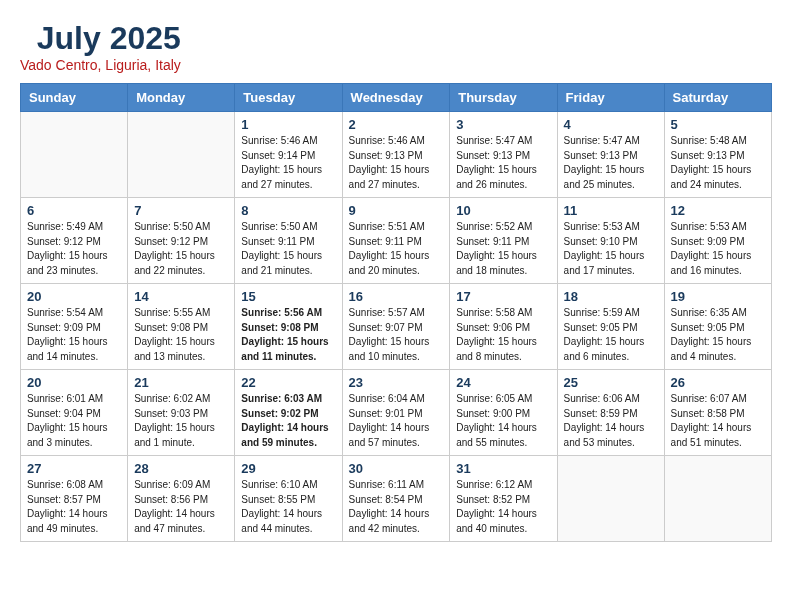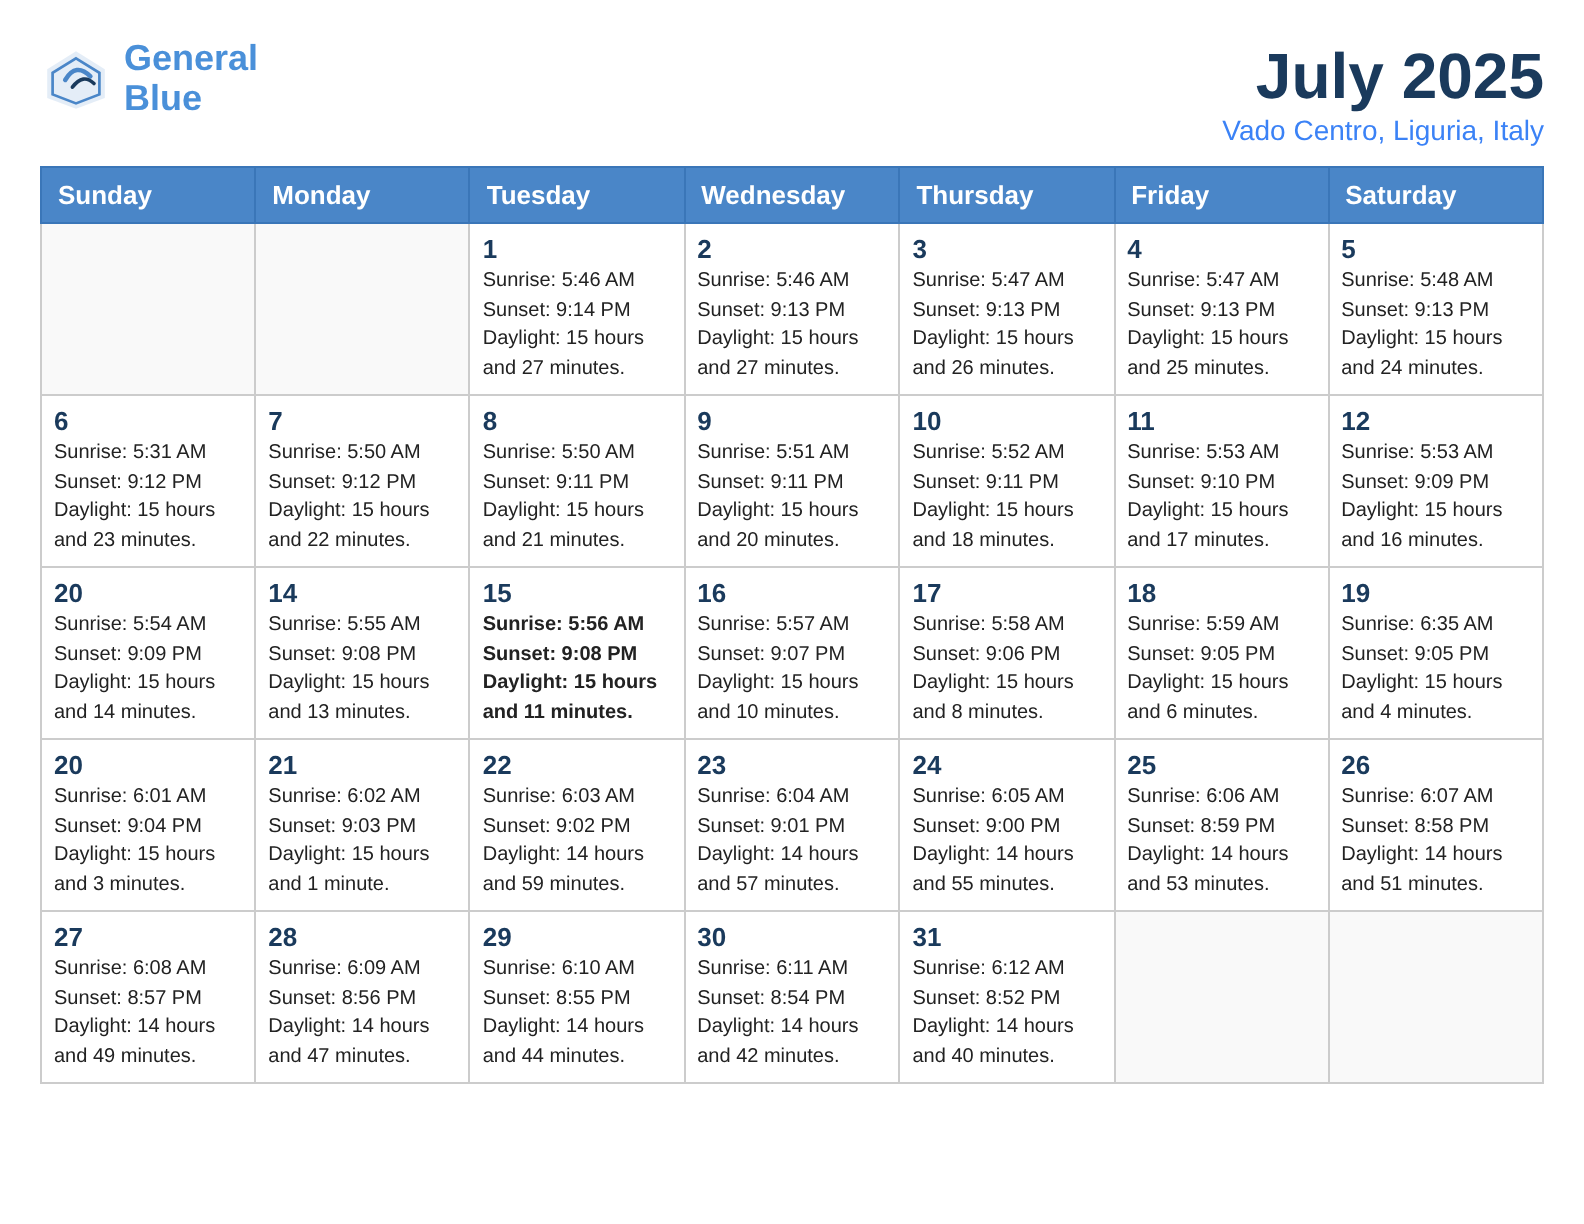--- a/index.html
+++ b/index.html
@@ -37,21 +37,21 @@
     .title-block {
       text-align: right;
     }
     .month-year {
       font-size: 32px;
       color: #1a3a5c;
       font-weight: bold;
     }
     .location {
       font-size: 14px;
-      color: #3b82f6;
+      color: #b91c1c;
     }
     .calendar {
       width: 100%;
       border-collapse: collapse;
       border: 1px solid #ccc;
     }
     .calendar th {
       background-color: #4a86c8;
       color: #fff;
       text-align: left;
@@ -85,32 +85,20 @@
       color: #222;
     }
     tr.week-row td {
       height: 85px;
     }
   </style>
 </head>
 <body>
 
 <div class="header">
-  <div class="logo">
-    <svg class="logo-icon" viewBox="0 0 40 40">
-      <polygon points="20,4 36,14 36,30 20,36 4,30 4,14" fill="#4a86c8" opacity="0.15"></polygon>
-      <polygon points="20,8 33,16 33,28 20,33 7,28 7,16" fill="none" stroke="#4a86c8" stroke-width="1.5"></polygon>
-      <path d="M14,20 Q20,10 28,18" stroke="#4a86c8" stroke-width="2.5" fill="none" stroke-linecap="round"></path>
-      <path d="M18,24 Q24,16 30,22" stroke="#1a3a5c" stroke-width="2" fill="none" stroke-linecap="round"></path>
-    </svg>
-    <div class="logo-text">
-      <div><span>General</span></div>
-      <div style="color:#4a90d9">Blue</div>
-    </div>
-  </div>
   <div class="title-block">
     <div class="month-year">July 2025</div>
     <div class="location">Vado Centro, Liguria, Italy</div>
   </div>
 </div>
 
 <table class="calendar">
   <thead>
     <tr>
     <th>Sunday</th>
@@ -158,21 +146,21 @@
           <div class="day-num">5</div>
           <div class="day-info" style="white-space: pre-line;">Sunrise: 5:48 AM
 Sunset: 9:13 PM
 Daylight: 15 hours
 and 24 minutes.</div>
         </td>
       </tr>
       <tr class="week-row">
         <td>
           <div class="day-num">6</div>
-          <div class="day-info" style="white-space: pre-line;">Sunrise: 5:31 AM
+          <div class="day-info" style="white-space: pre-line;">Sunrise: 5:49 AM
 Sunset: 9:12 PM
 Daylight: 15 hours
 and 23 minutes.</div>
         </td>
         <td>
           <div class="day-num">7</div>
           <div class="day-info" style="white-space: pre-line;">Sunrise: 5:50 AM
 Sunset: 9:12 PM
 Daylight: 15 hours
 and 22 minutes.</div>
@@ -274,21 +262,21 @@
         </td>
         <td>
           <div class="day-num">21</div>
           <div class="day-info" style="white-space: pre-line;">Sunrise: 6:02 AM
 Sunset: 9:03 PM
 Daylight: 15 hours
 and 1 minute.</div>
         </td>
         <td>
           <div class="day-num">22</div>
-          <div class="day-info" style="white-space: pre-line;">Sunrise: 6:03 AM
+          <div class="day-info" style="white-space: pre-line; font-weight: bold;">Sunrise: 6:03 AM
 Sunset: 9:02 PM
 Daylight: 14 hours
 and 59 minutes.</div>
         </td>
         <td>
           <div class="day-num">23</div>
           <div class="day-info" style="white-space: pre-line;">Sunrise: 6:04 AM
 Sunset: 9:01 PM
 Daylight: 14 hours
 and 57 minutes.</div>

